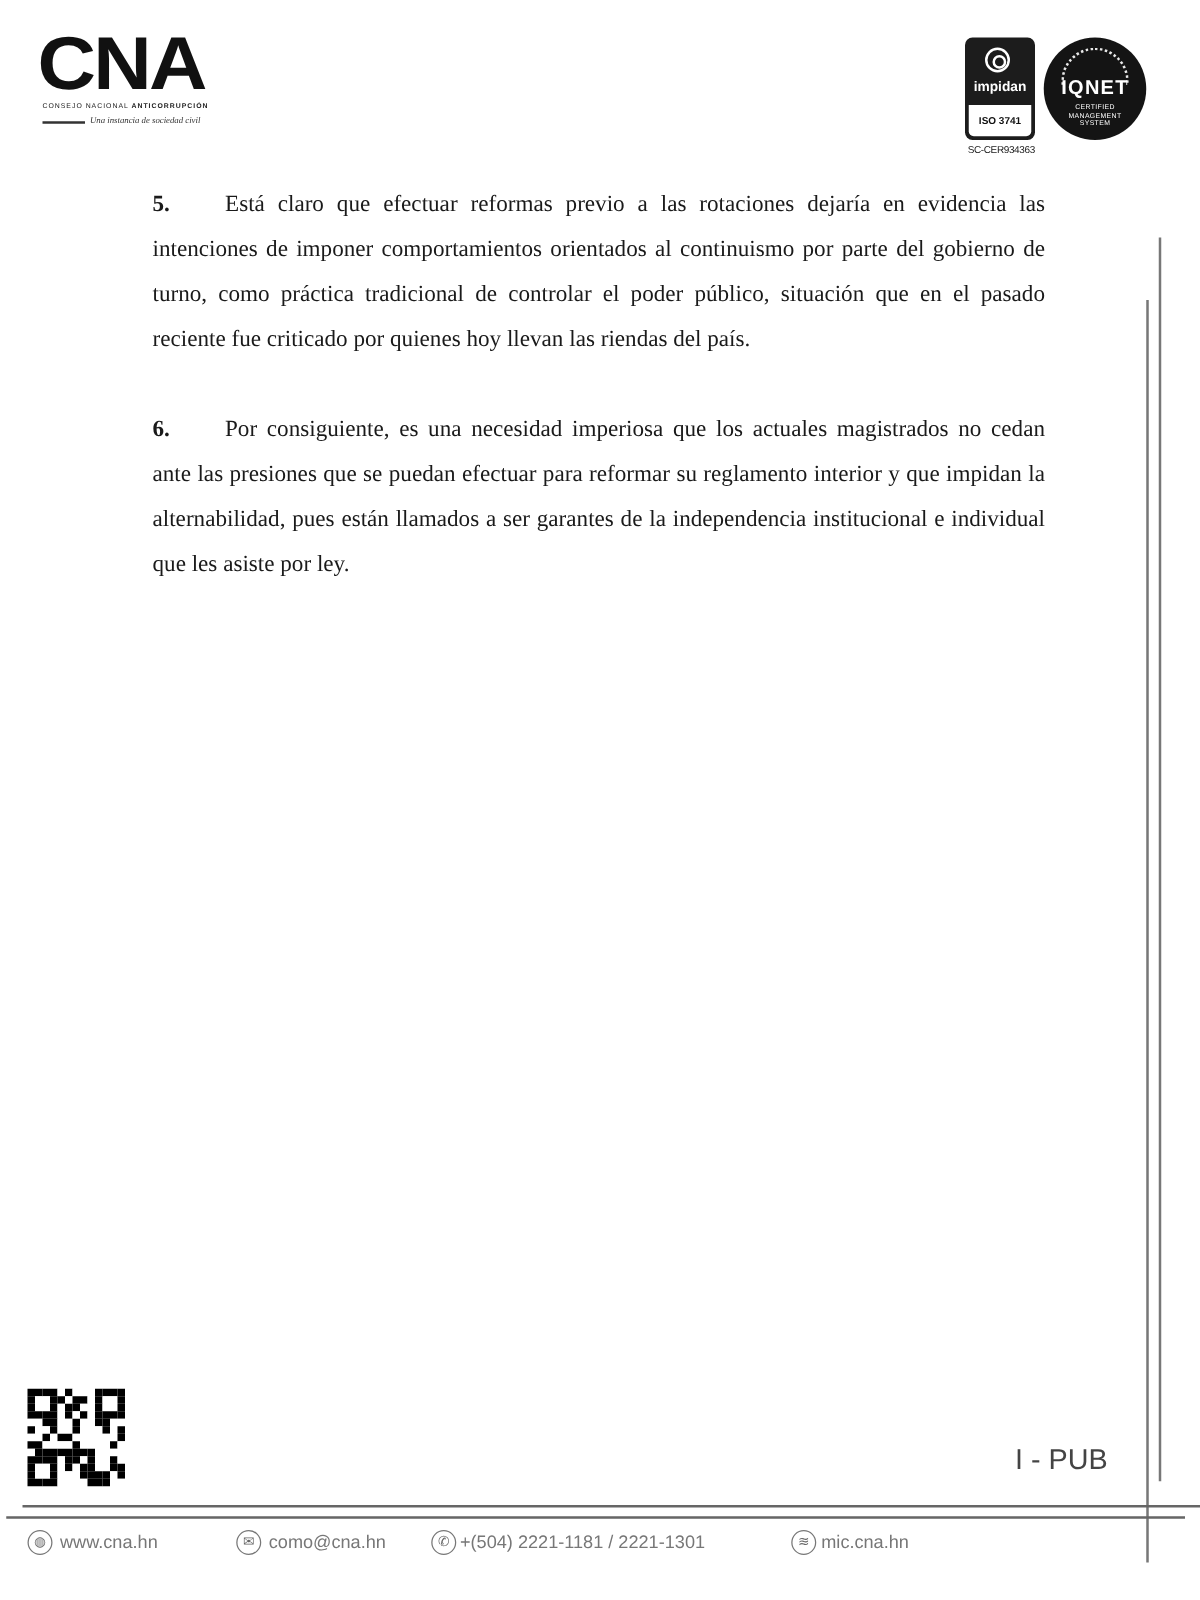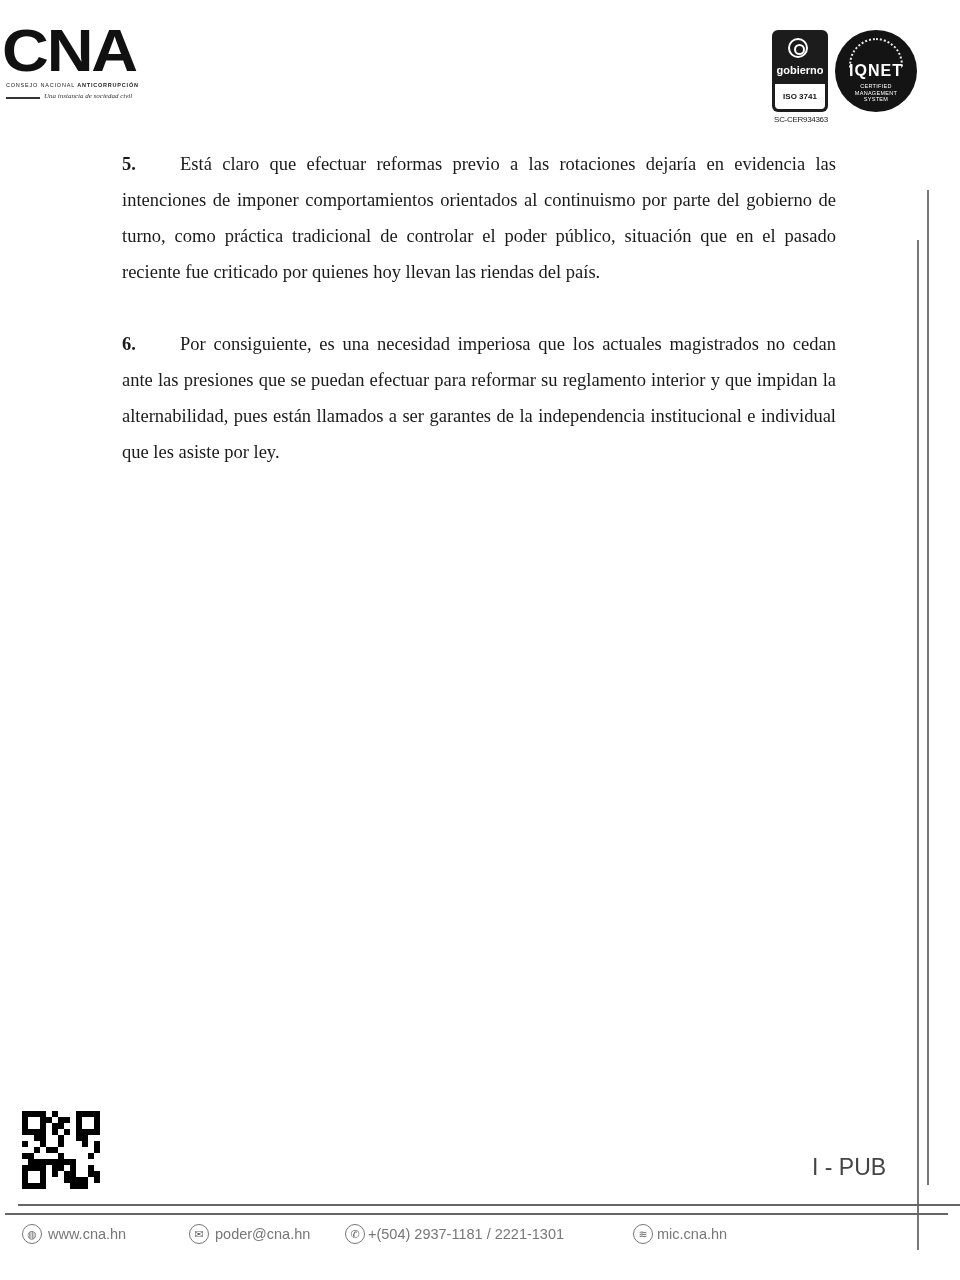--- a/index.html
+++ b/index.html
@@ -3,21 +3,21 @@
   <meta charset="utf-8">
   <style>
     html, body { margin: 0; padding: 0; }
     body {
       width: 960px; height: 1280px; position: relative; overflow: hidden;
       background: #ffffff; color: #1a1a1a;
       font-family: "Liberation Serif", "DejaVu Serif", serif;
     }
     
     .logo-cna {
-      position: absolute; left: 2px; top: 26px; width: 142px; height: 82px;
+      position: absolute; left: 30px; top: 26px; width: 142px; height: 82px;
     }
     .logo-cna .big {
       position: absolute; left: 0; top: 0; width: 142px; height: 50px;
       font-family: "Liberation Sans", "DejaVu Sans", sans-serif;
       font-weight: 900; font-size: 60px; line-height: 50px; letter-spacing: -2px;
       color: #111; transform: scaleX(1.08); transform-origin: left top;
     }
     .logo-cna .sub {
       position: absolute; left: 4px; top: 56px; width: 140px;
       font-family: "Liberation Sans", "DejaVu Sans", sans-serif;
@@ -118,21 +118,21 @@
   <div class="big">CNA</div>
   <div class="sub">
     <span>CONSEJO NACIONAL </span><b>ANTICORRUPCIÓN</b>
   </div>
   <div class="tag-line"></div>
   <div class="tag">Una instancia de sociedad civil</div>
 </div>
 
 <div class="cert-icontec">
   <div class="ring"></div>
-  <div class="name">gobierno</div>
+  <div class="name">impidan</div>
   <div class="iso-box">ISO 3741</div>
 </div>
 <div class="cert-code">SC-CER934363</div>
 
 <div class="cert-iqnet">
   <div class="dots"></div>
   <div class="title">IQNET</div>
   <div class="small">
     <div>CERTIFIED</div>
     <div>MANAGEMENT</div>
@@ -327,22 +327,22 @@
   </div>
 
 <div class="classification">I - PUB</div>
 
 <div class="contact" style="left:22px;">
   <span class="ic">◍</span>
   <span>www.cna.hn</span>
 </div>
 <div class="contact" style="left:189px;">
   <span class="ic">✉</span>
-  <span>poder@cna.hn</span>
+  <span>como@cna.hn</span>
 </div>
 <div class="contact" style="left:345px;">
   <span class="ic" style="margin-right:3px;">✆</span>
-  <span>+(504) 2937-1181 / 2221-1301</span>
+  <span>+(504) 2221-1181 / 2221-1301</span>
 </div>
 <div class="contact" style="left:633px;">
   <span class="ic" style="margin-right:4px;">≋</span>
   <span>mic.cna.hn</span>
 </div>
 
 </body></html>

